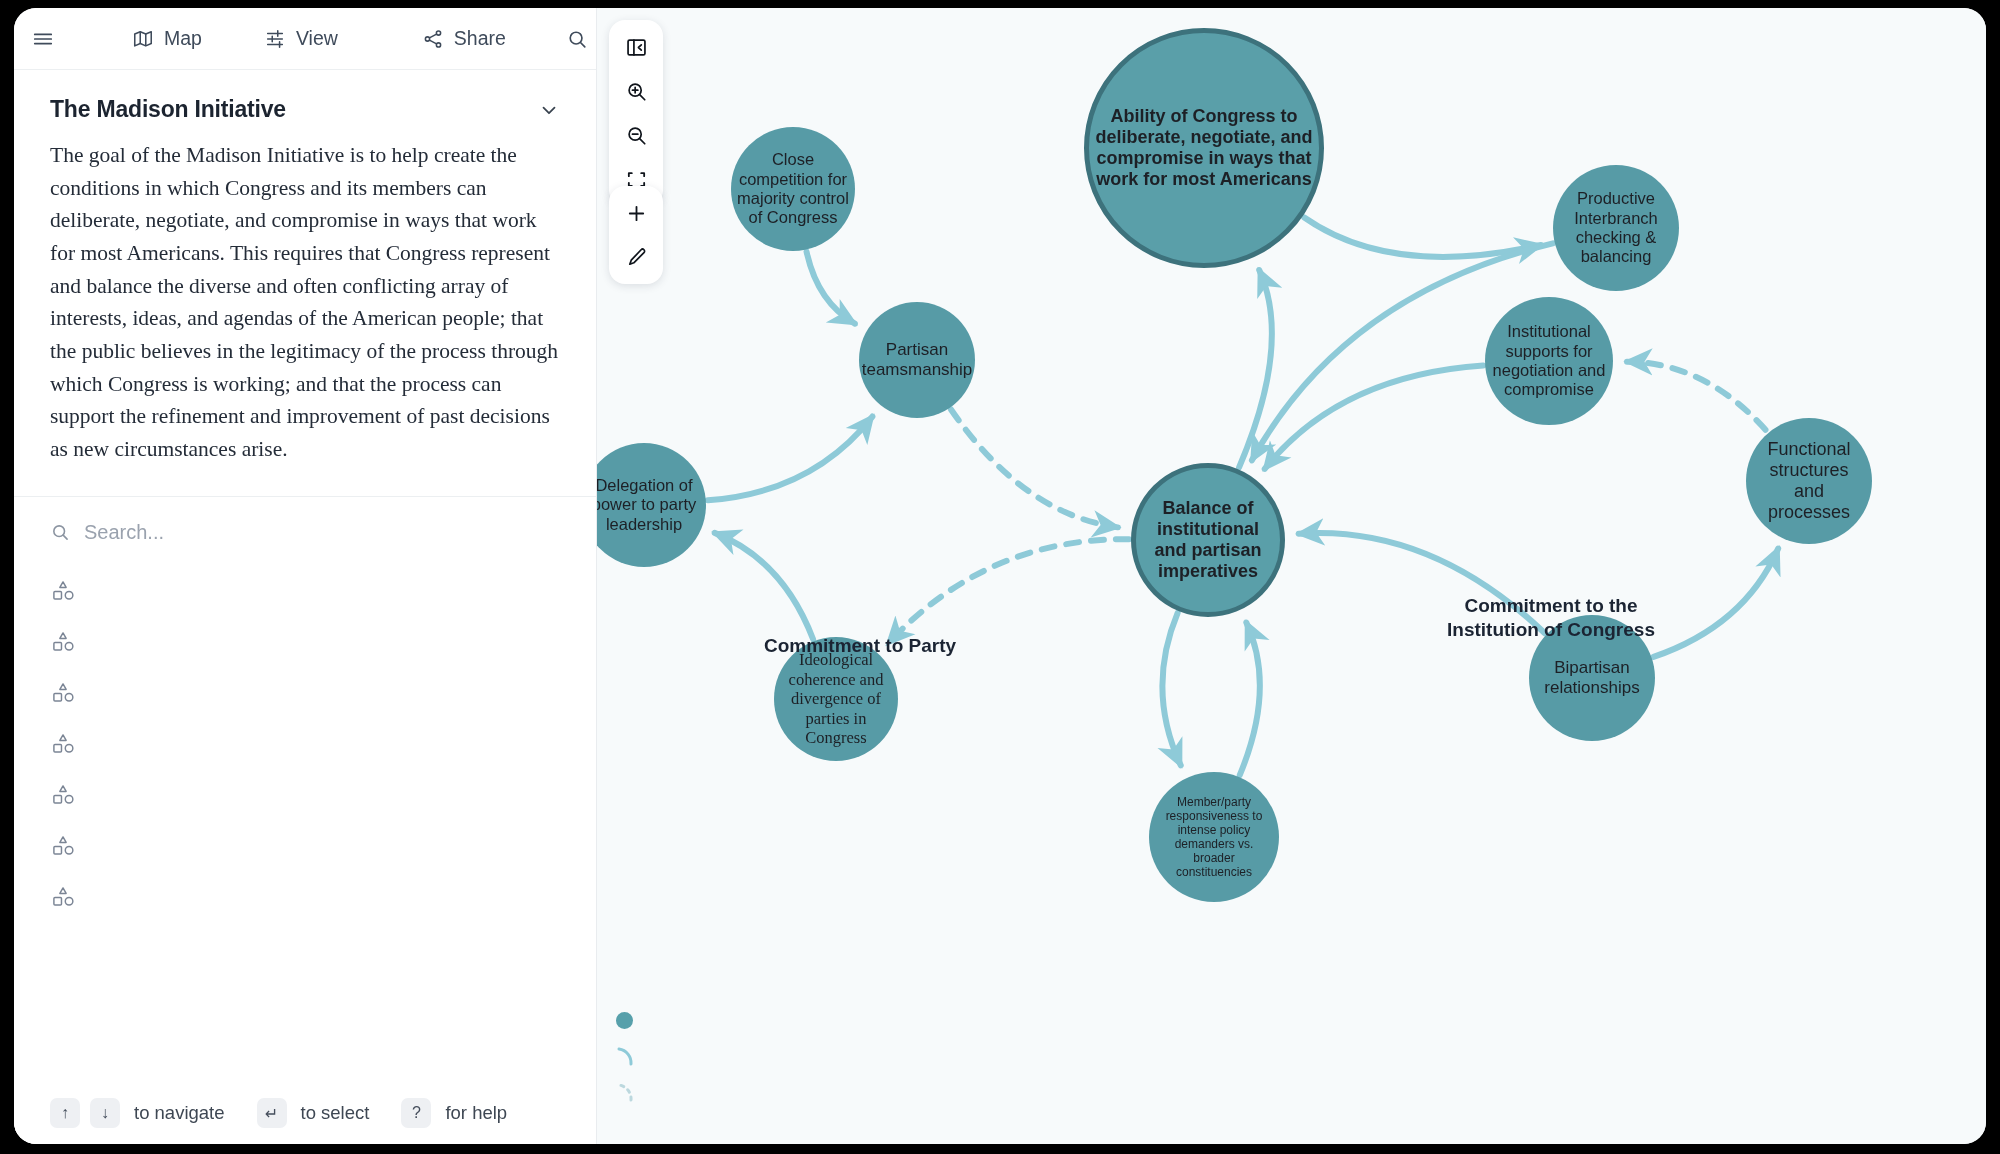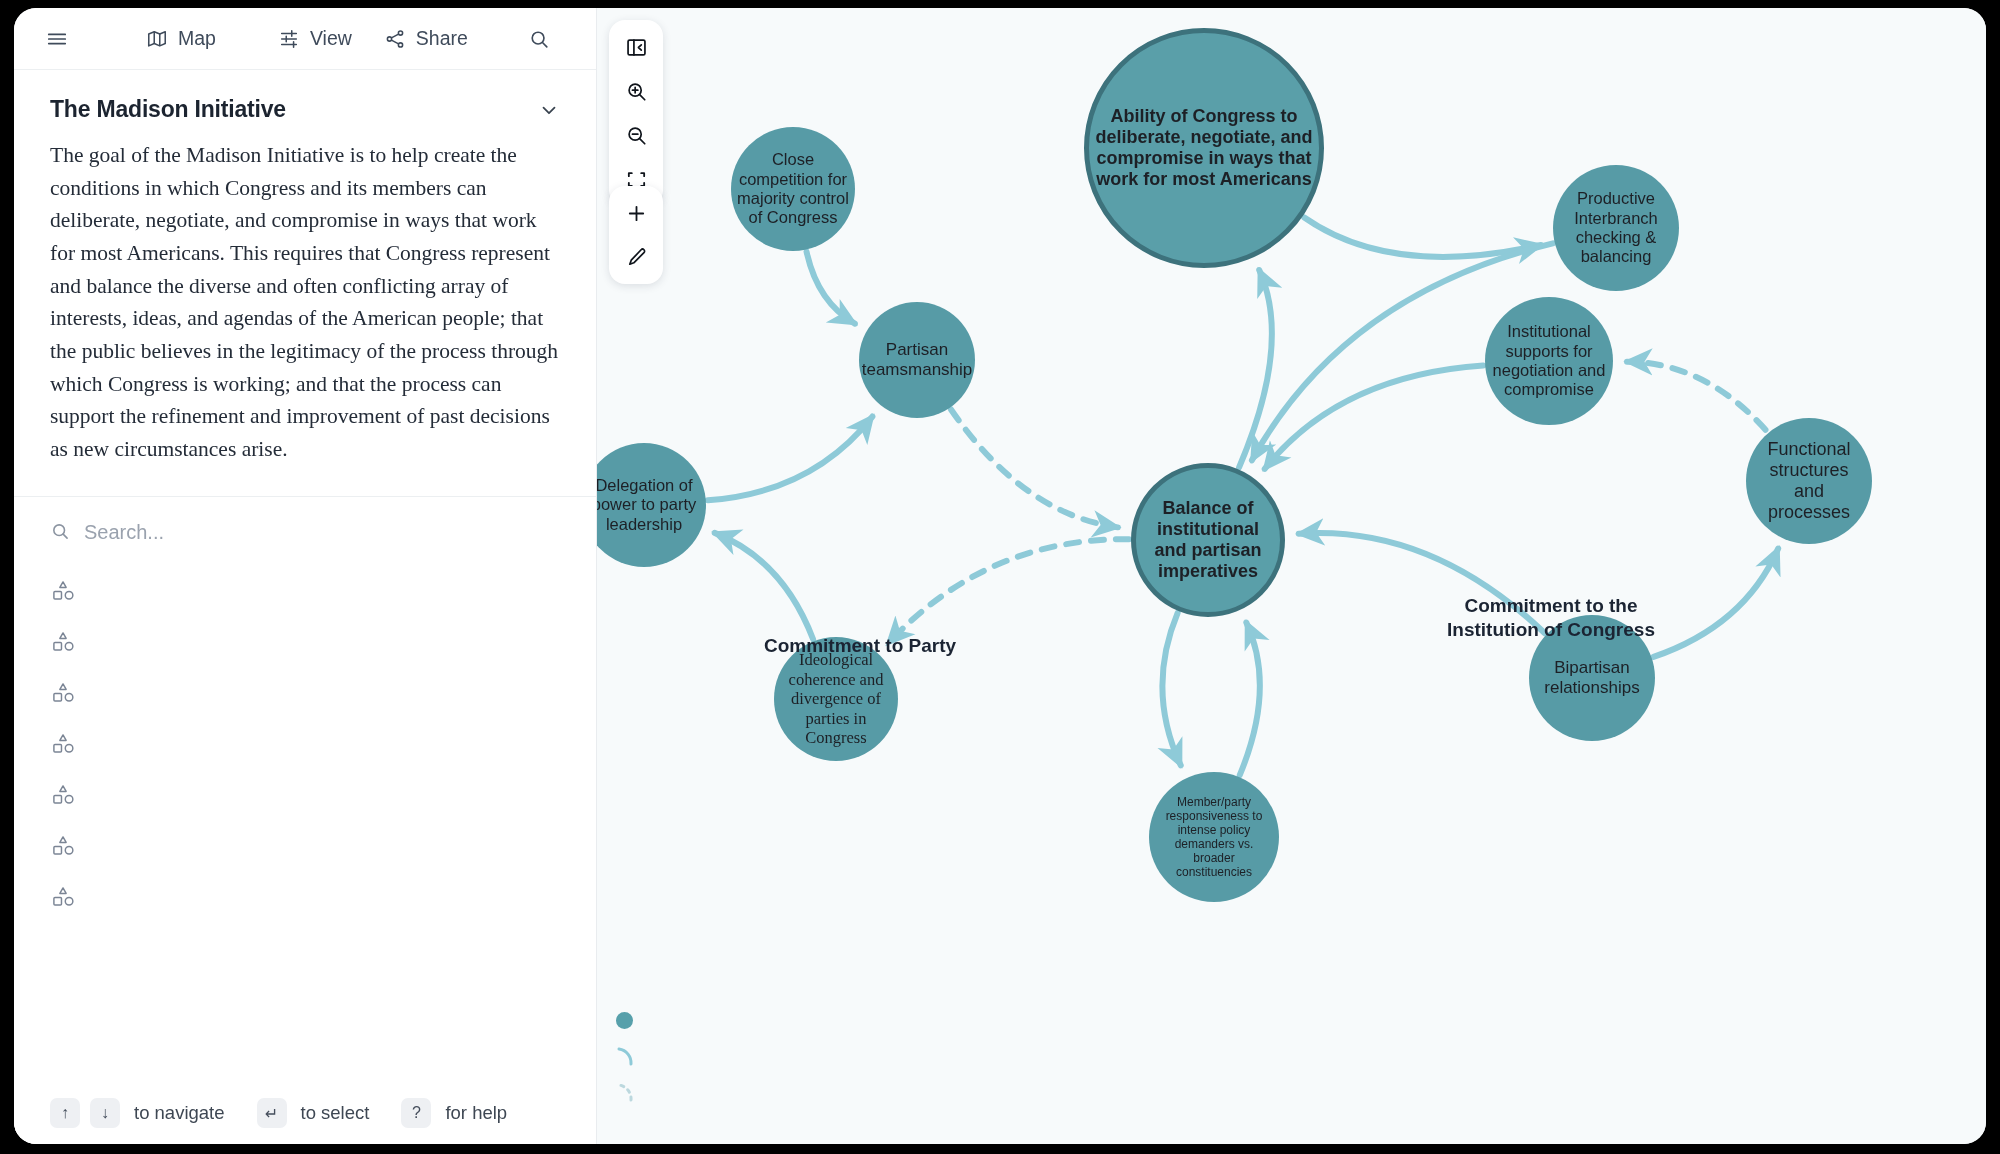--- a/index.html
+++ b/index.html
@@ -25,51 +25,51 @@
     width: 583px; height: 100%;
     background: #ffffff;
     border-right: 1px solid #e9ecef;
     display: flex; flex-direction: column;
     z-index: 5;
   }
   .topbar {
     height: 62px; flex: 0 0 62px;
     display: flex; align-items: center;
     border-bottom: 1px solid #eceff1;
-    padding: 0 22px;
+    padding: 0 8px;
     gap: 0;
   }
   .tb-item {
     display: flex; align-items: center; gap: 10px;
     color: #3f4b5b; font-size: 19.5px;
     cursor: pointer;
   }
   .tb-item.hamburger { margin-right: 78px; margin-left: 10px;}
   .tb-item.map { margin-right: 62px; }
-  .tb-item.view { margin-right: 32px; }
+  .tb-item.view { margin-right: 84px; }
   .tb-item.share { margin-right: 60px; }
   .tb-ico { width: 22px; height: 22px; display:block; }
   .tb-ico svg { width: 100%; height: 100%; display:block; }
 
   .desc-block { padding: 26px 36px 30px 36px; border-bottom: 1px solid #eceff1; }
   .desc-head {
     display: flex; align-items: center; justify-content: space-between;
     margin-bottom: 16px;
   }
   .desc-title { font-size: 23px; font-weight: bold; color: #1c2430; letter-spacing: -.2px;}
   .chev { width: 22px; height: 22px; cursor: pointer; color:#39434f;}
   .desc-body {
     font-family: "Liberation Serif", serif;
     font-size: 21.5px;
     line-height: 1.52;
     color: #242c38;
   }
 
   .search-row {
-    display: flex; align-items: flex-start; gap: 14px;
+    display: flex; align-items: center; gap: 14px;
     padding: 24px 36px 22px 36px;
   }
   .search-ico { width: 20px; height: 20px; color: #8b94a1; flex:0 0 auto;}
   .search-input {
     border: none; outline: none; background: transparent;
     font-size: 20px; color: #20input;
     font-family: "Liberation Sans", sans-serif;
     color: #2b3442; width: 100%;
   }
   .search-input::placeholder { color: #9aa2ae; }

